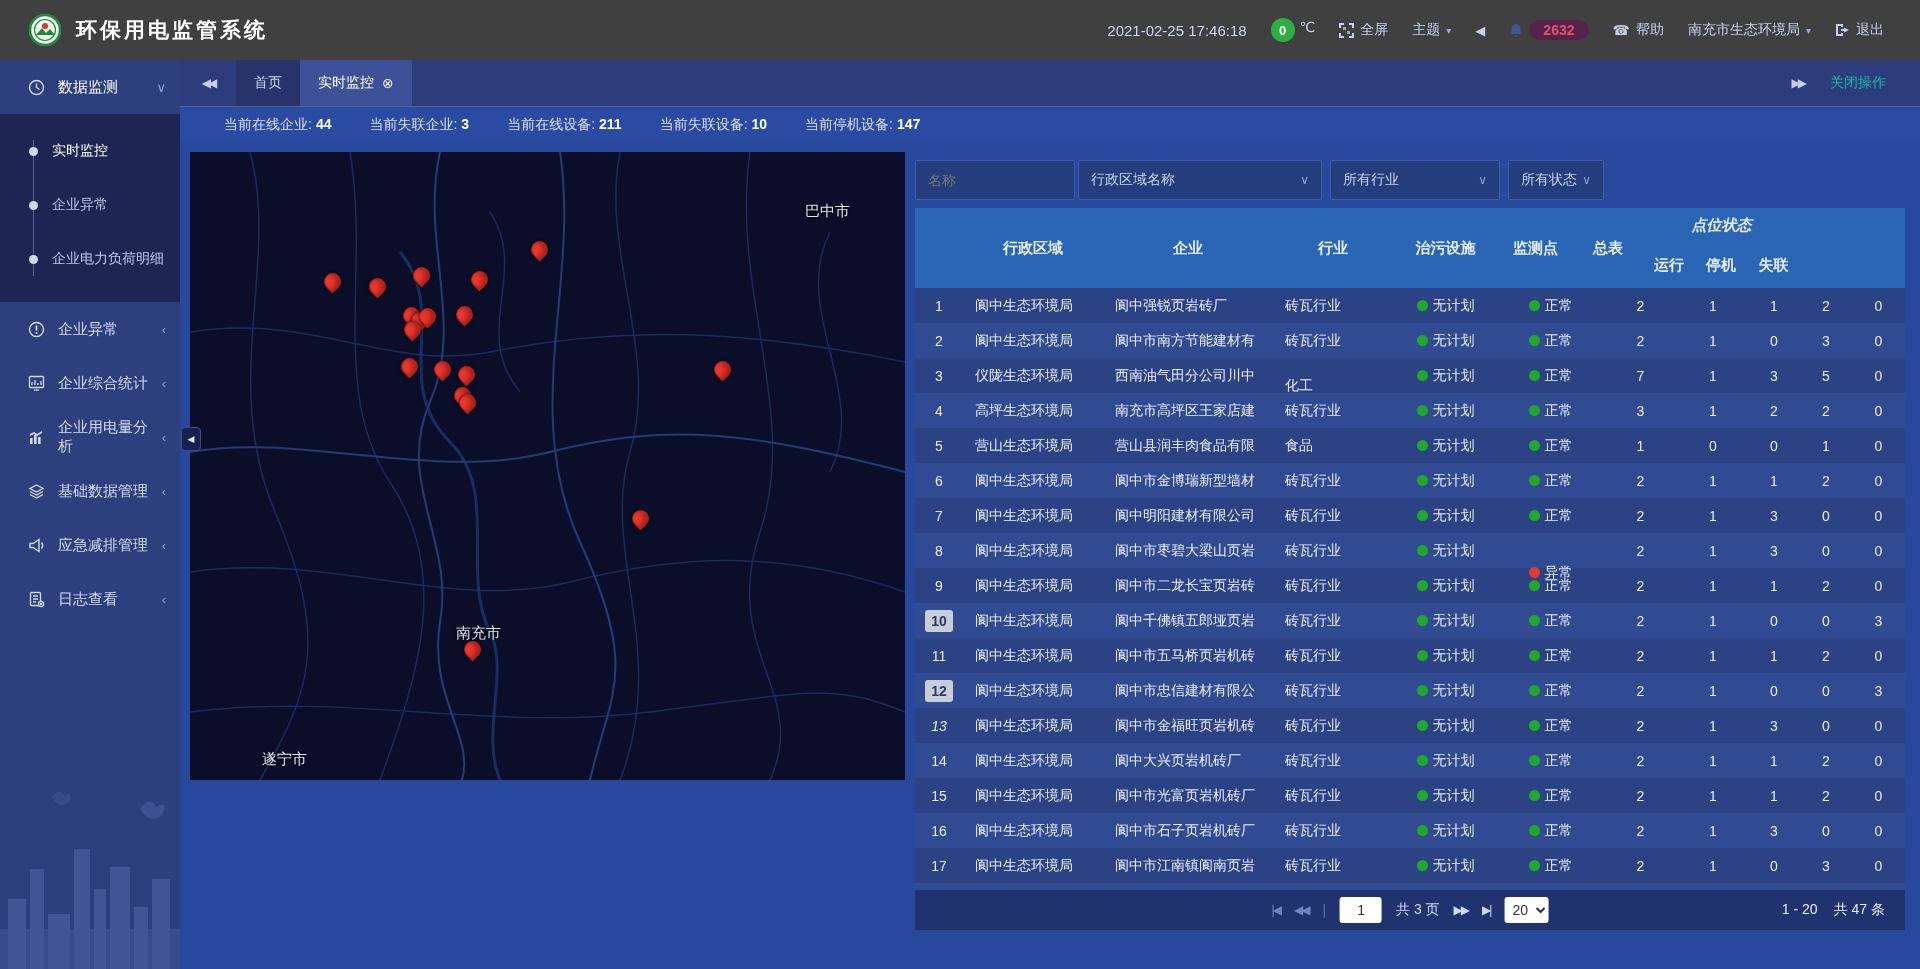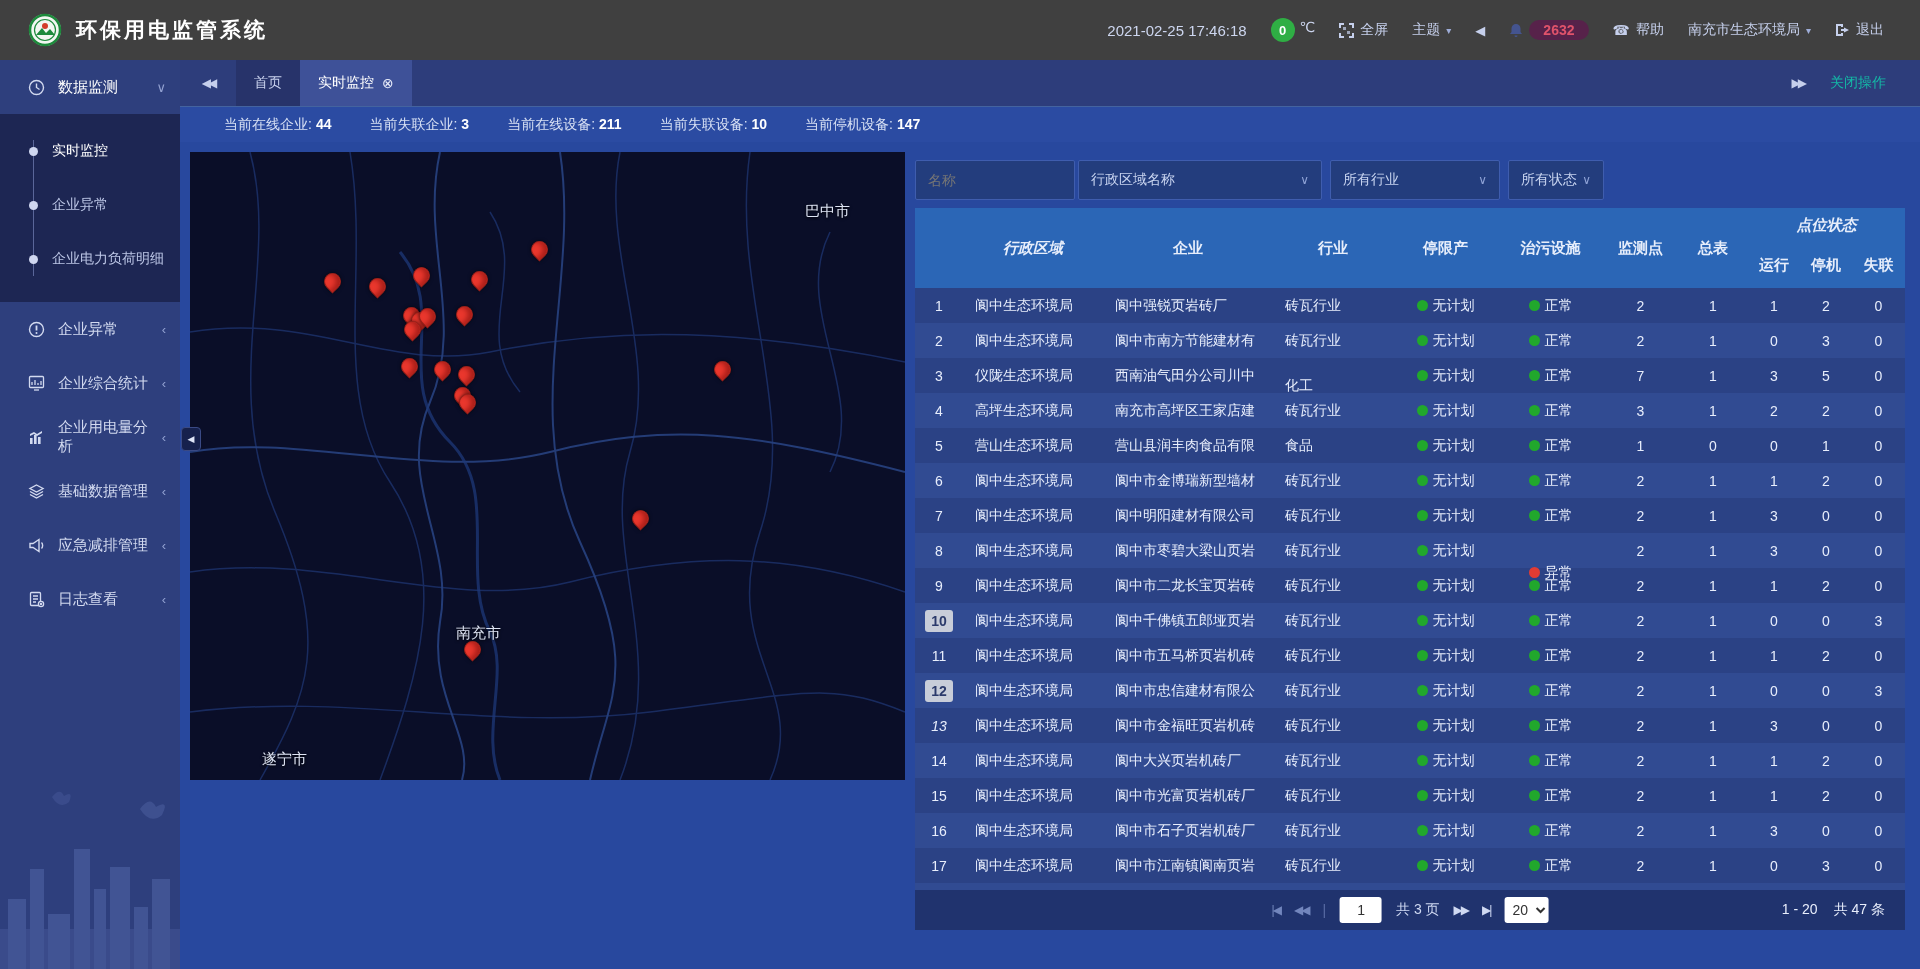--- a/index.html
+++ b/index.html
@@ -366,24 +366,23 @@
         <span>所有行业</span>
         <span class="fchev">∨</span>
       </div>
       <div class="fbox" style="left: 593px; width: 96px;">
         <span>所有状态</span>
         <span class="fchev">∨</span>
       </div>
     </div>
   <div class="thead">
       <div class="th" style="width: 48px;"></div>
-      <div class="th" style="width: 140px; font-style: italic;">行政区域</div>
+      <div class="th" style="width: 140px;">行政区域</div>
       <div class="th" style="width: 170px;">企业</div>
       <div class="th" style="width: 120px;">行业</div>
-      <div class="th" style="width: 105px;">停限产</div>
       <div class="th" style="width: 105px;">治污设施</div>
       <div class="th" style="width: 75px;">监测点</div>
       <div class="th" style="width: 70px;">总表</div>
       <div class="th-group" style="width: 157px;">
         <div class="glabel">点位状态</div>
         <div class="subs">
           <span style="width: 52px;">运行</span>
           <span style="width: 52px;">停机</span>
           <span style="width: 53px;">失联</span>
         </div>

